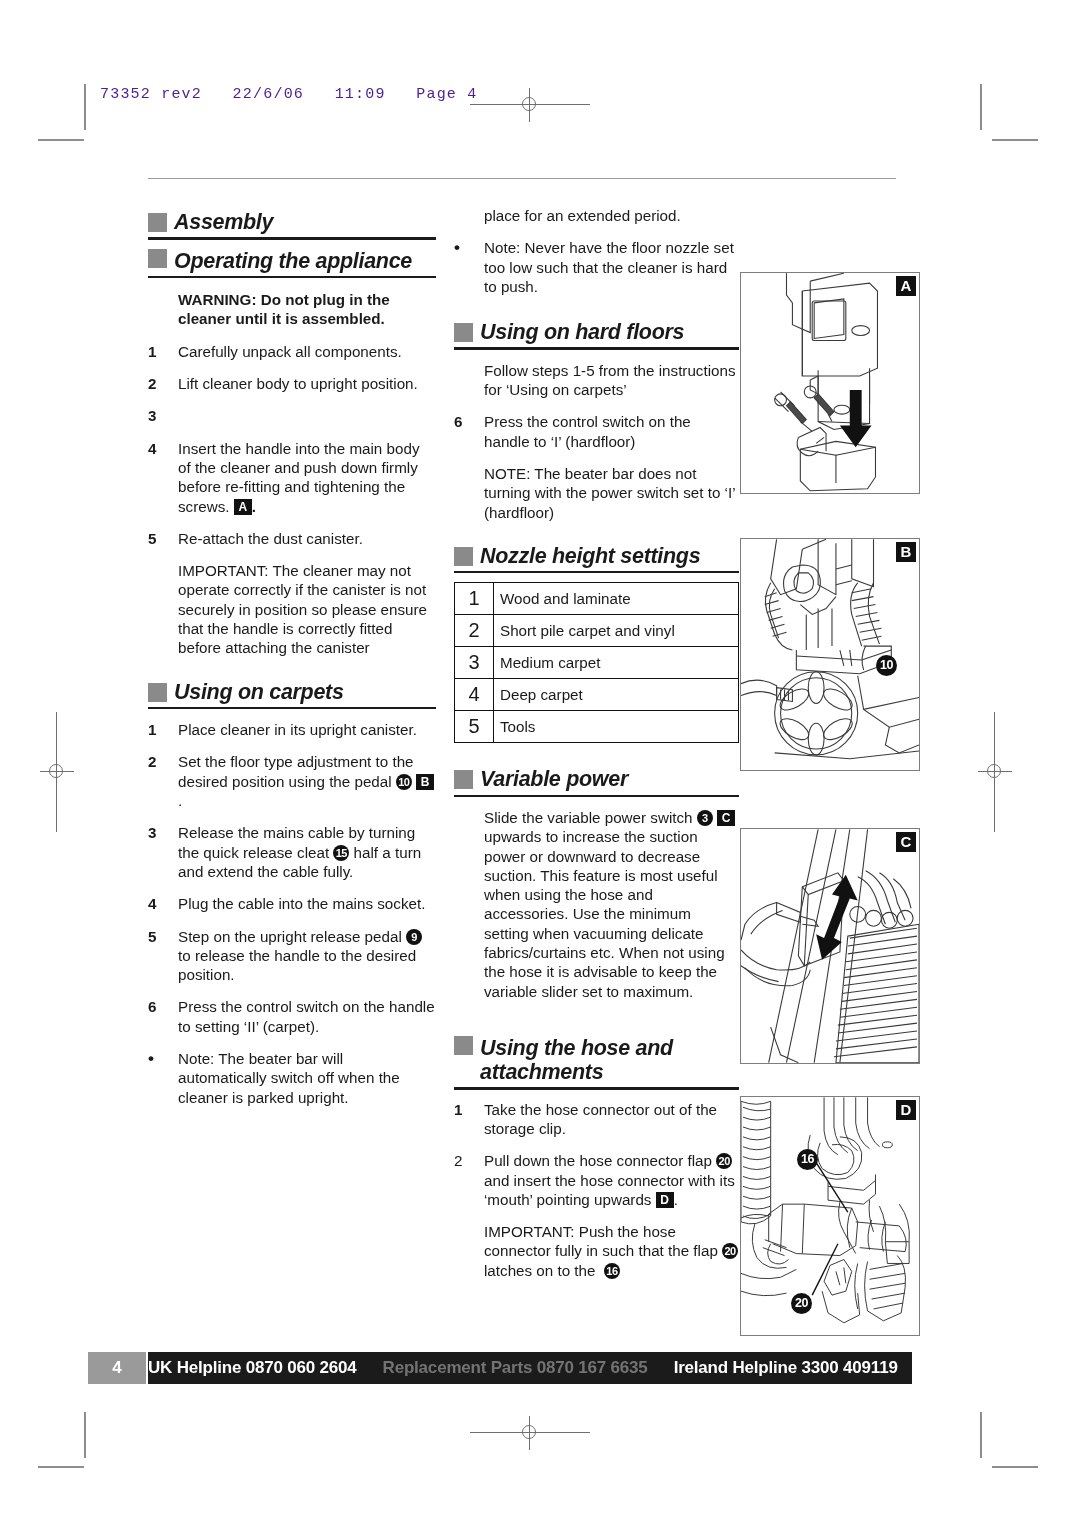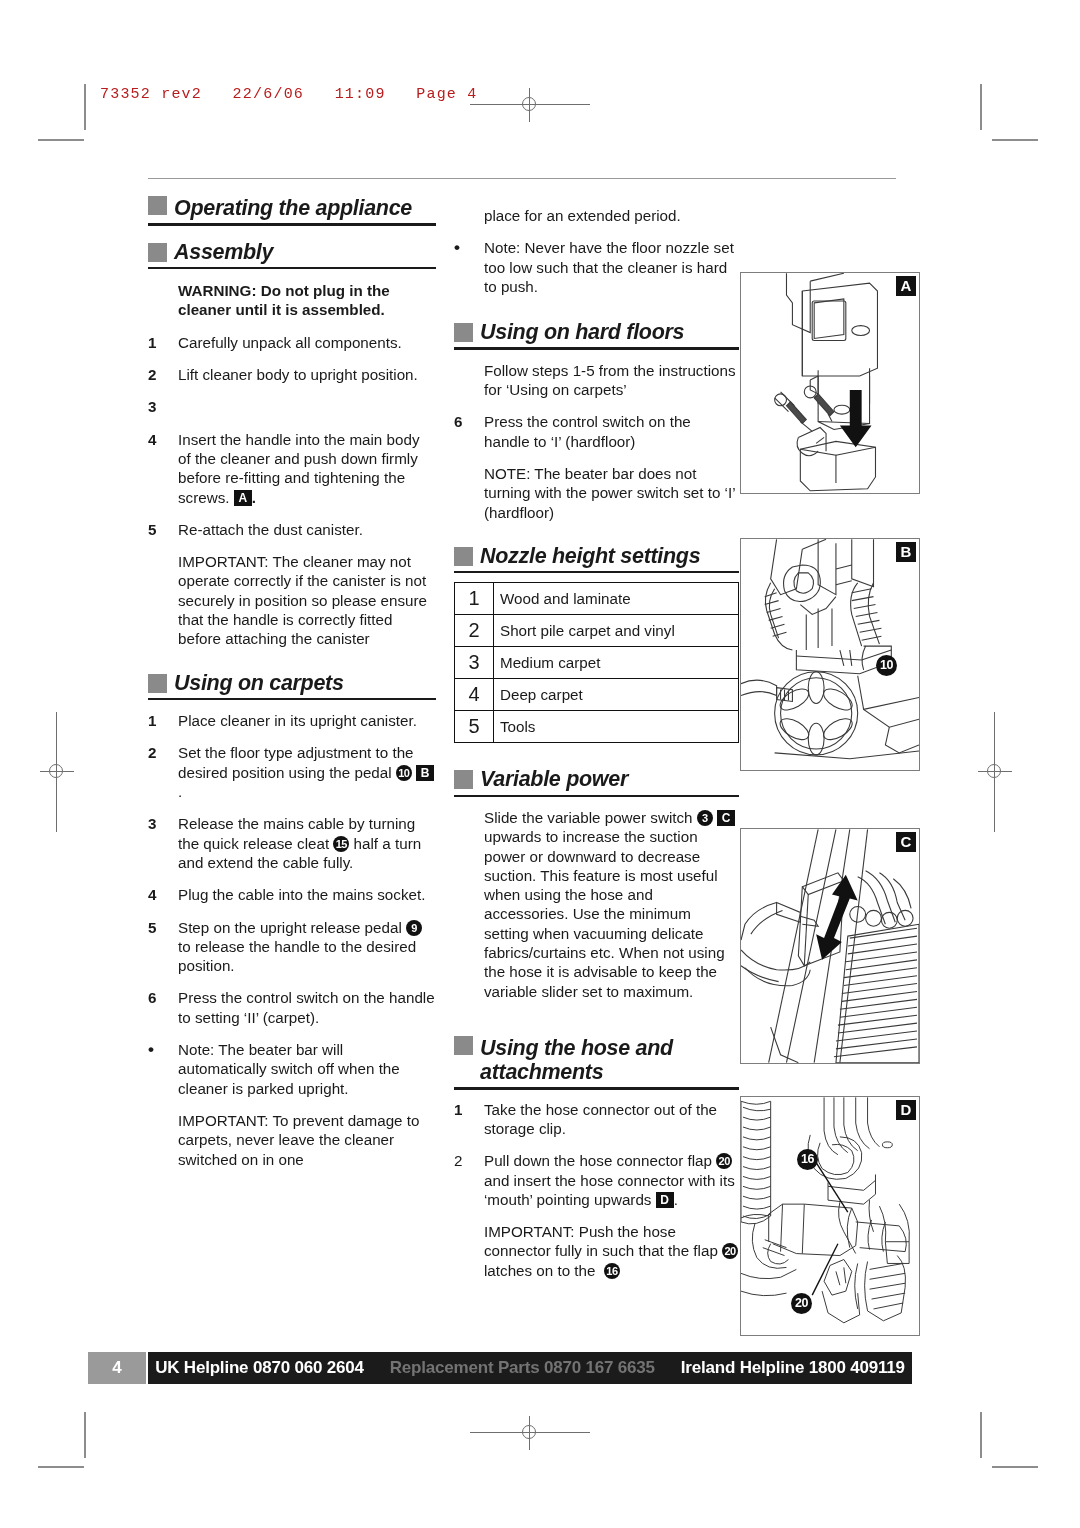--- a/index.html
+++ b/index.html
@@ -14,21 +14,21 @@
   .regmark .circ{position:absolute;left:9px;top:9px;width:14px;height:14px;border:1px solid #6e6e6e;border-radius:50%;box-sizing:border-box;}
   .regmark .v{position:absolute;left:16px;top:0;width:1px;height:34px;background:#6e6e6e;}
   .regmark .h{position:absolute;top:16px;left:0;height:1px;width:34px;background:#6e6e6e;}
   .regmark.wide .h{width:120px;left:-43px;}
   .regmark.tall .v{height:120px;top:-43px;}
 
   
   .filehdr{
     position:absolute;left:100px;top:86px;
     font-family:"Liberation Mono","DejaVu Sans Mono",monospace;
-    font-size:15px;letter-spacing:1.2px;color:#b91c1c;white-space:pre;
+    font-size:15px;letter-spacing:1.2px;color:#4c1d95;white-space:pre;
   }
 
   
   .page{position:absolute;left:0;top:0;width:1080px;height:1528px;}
   .toprule{position:absolute;left:148px;top:178px;width:748px;height:1px;background:#9a9a9a;}
 
   .content{position:absolute;left:148px;top:196px;width:762px;}
 
   
   .col{position:absolute;top:0;}
@@ -94,21 +94,21 @@
   }
 
   
   .footer{position:absolute;left:88px;top:1352px;width:824px;height:32px;}
   .pagenum{
     position:absolute;left:0;top:0;width:58px;height:32px;background:#9a9a9a;
     color:#fff;font-size:17px;font-weight:bold;text-align:center;line-height:32px;
   }
   .helpbar{
     position:absolute;left:60px;top:0;right:0;height:32px;background:#1b1b1b;
-    display:flex;align-items:center;justify-content:center;gap:26px;
+    display:flex;align-items:center;gap:26px;
     color:#ffffff;font-size:17px;font-weight:bold;letter-spacing:-0.2px;
   }
   .helpbar .mid{color:#737373;}
 </style>
 </head>
 <body>
 
 <div class="cropmark" style="left:84px;top:84px;width:2px;height:46px;"></div>
 <div class="cropmark" style="left:38px;top:139px;width:46px;height:1.5px;"></div>
 <div class="cropmark" style="left:980px;top:84px;width:2px;height:46px;"></div>
@@ -141,27 +141,27 @@
 
 <div class="filehdr">73352 rev2   22/6/06   11:09   Page 4</div>
 
 <div class="page">
   <div class="toprule"></div>
 
   <div class="content">
 
     <div class="col col1">
 
+      <div class="sec" style="margin-top:14px;">
+        <span class="sqr"></span><h2>Assembly</h2>
+        <div class="rule"></div>
+      </div>
+
       <div class="sec two-line">
         <span class="sqr"></span><span class="htext"><h2>Operating the appliance</h2></span>
-        <div class="rule"></div>
-      </div>
-
-      <div class="sec" style="margin-top:14px;">
-        <span class="sqr"></span><h2>Assembly</h2>
         <div class="rule"></div>
       </div>
 
       <p class="para bold indent" style="margin-top:12px;">WARNING: Do not plug in the cleaner until it is assembled.</p>
 
       <div class="step">
         <span class="num">1</span>
         <span class="txt">Carefully unpack all components.</span>
       </div>
       <div class="step">
@@ -209,21 +209,20 @@
       </div>
       <div class="step">
         <span class="num">6</span>
         <span class="txt">Press the control switch on the handle to setting ‘II’ (carpet).</span>
       </div>
       <div class="step">
         <span class="num bullet">•</span>
         <span class="txt">Note: The beater bar will automatically switch off when the cleaner is parked upright.</span>
       </div>
 
-      <p class="para indent">IMPORTANT: To prevent damage to carpets, never leave the cleaner switched on in one</p>
     </div>
 
     <div class="col col2">
 
       <p class="para indent" style="margin-top:10px;">place for an extended period.</p>
 
       <div class="step">
         <span class="num bullet">•</span>
         <span class="txt">Note: Never have the floor nozzle set too low such that the cleaner is hard to push.</span>
       </div>
@@ -468,15 +467,15 @@
       </div>
     </div>
   </div>
 </div>
 
 <div class="footer">
   <div class="pagenum">4</div>
   <div class="helpbar">
     <span>UK Helpline 0870 060 2604</span>
     <span class="mid">Replacement Parts 0870 167 6635</span>
-    <span>Ireland Helpline 1800 409119</span>
+    <span>Ireland Helpline 3300 409119</span>
   </div>
 </div>
 
 </body></html>

